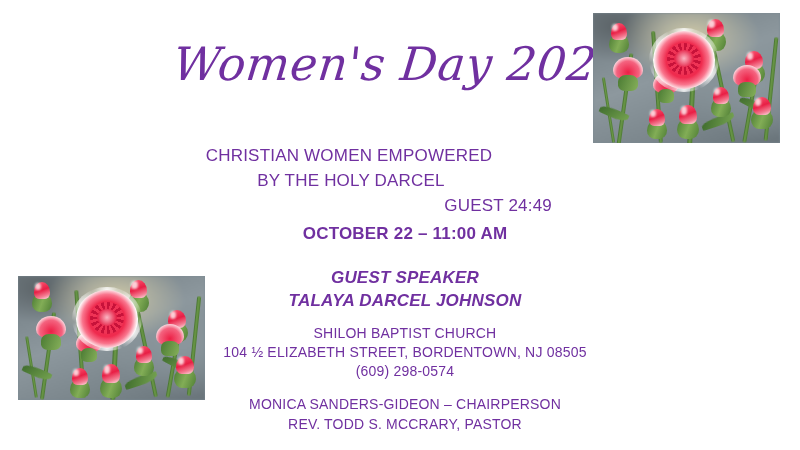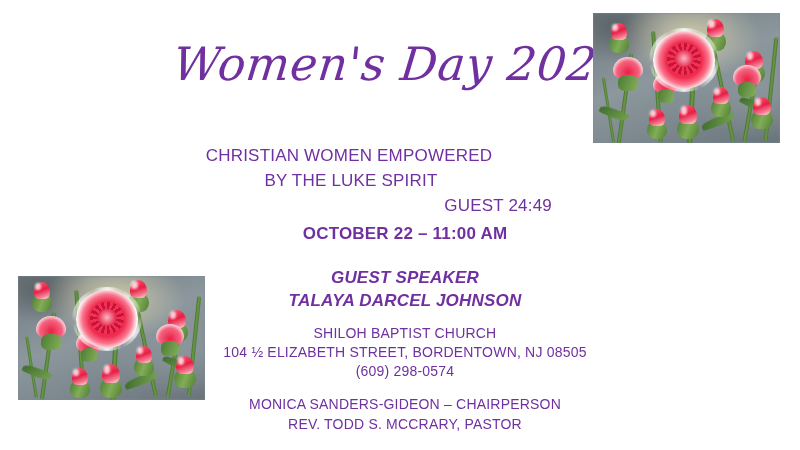--- a/index.html
+++ b/index.html
@@ -211,21 +211,21 @@
 </style>
 </head>
 <body>
 
 <div id="flyer">
 
   <div class="title">Women's Day 2023</div>
 
   <div class="scripture">
     <div class="ln1">CHRISTIAN WOMEN EMPOWERED</div>
-    <div class="ln2">BY THE LUKE SPIRIT</div>
+    <div class="ln2">BY THE HOLY DARCEL</div>
     <div class="ln3">GUEST 24:49</div>
   </div>
 
   <div class="datetime">OCTOBER 22 – 11:00 AM</div>
 
   <div class="speaker">
     <div>GUEST SPEAKER</div>
     <div>TALAYA DARCEL JOHNSON</div>
   </div>
 

